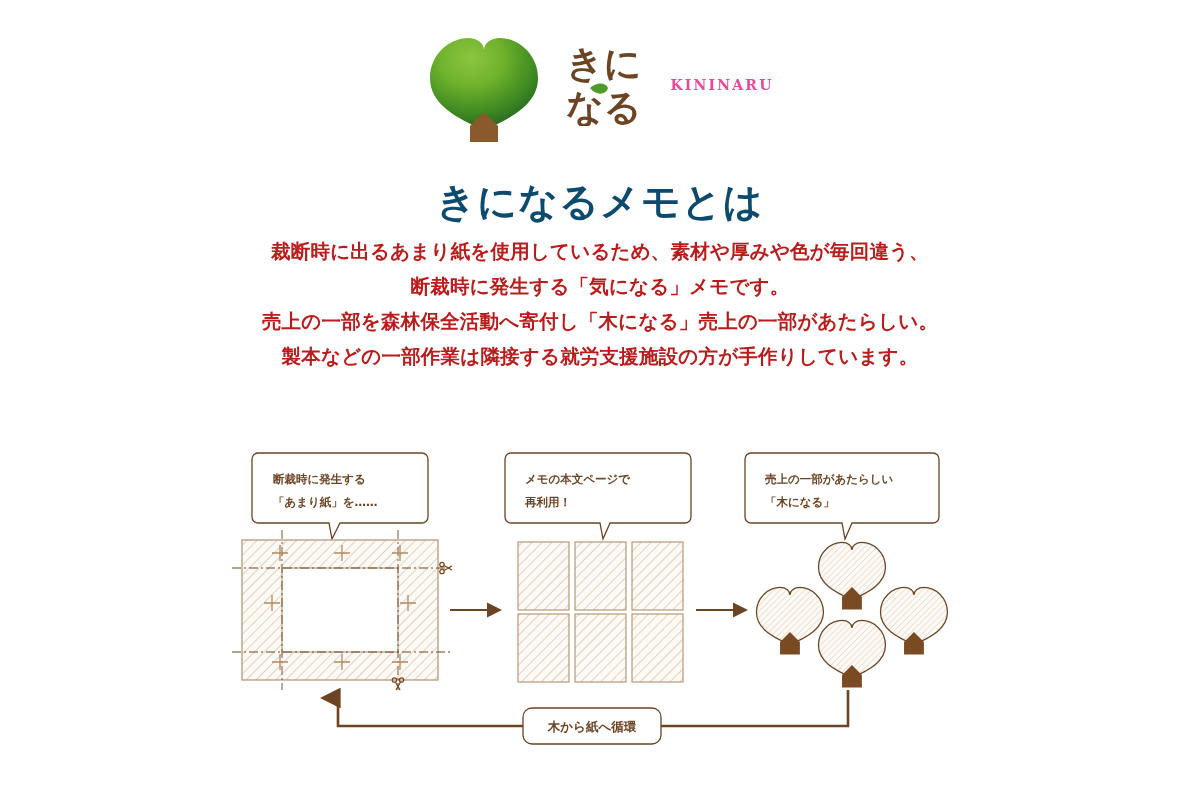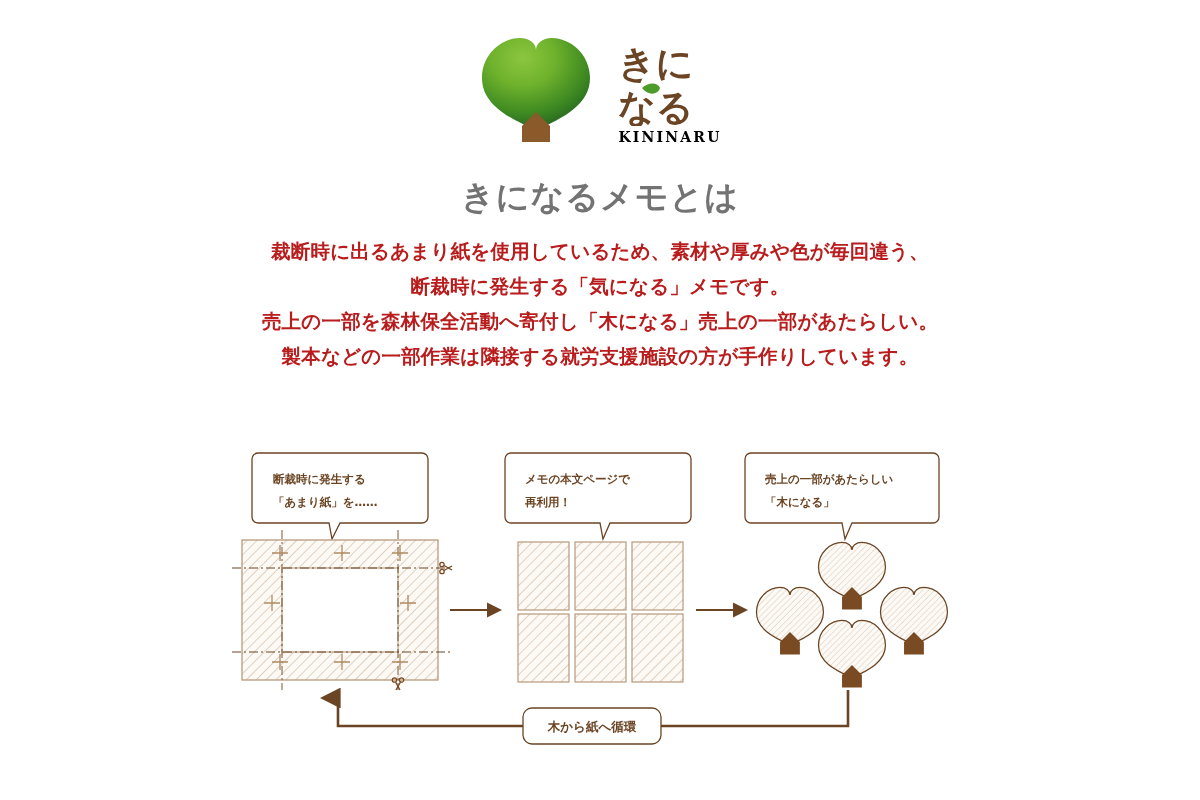--- a/index.html
+++ b/index.html
@@ -20,40 +20,40 @@
   .logo-block {
     position: absolute;
     left: 0; right: 0;
     top: 34px;
     display: flex;
     justify-content: center;
     align-items: flex-start;
     gap: 16px;
   }
   .logo-mark { width: 116px; height: 108px; display: block; }
-  .logo-word { display: flex; flex-direction: column; align-items: center; padding-top: 6px; margin-left: 8px; }
+  .logo-word { display: flex; align-items: center; padding-top: 6px; margin-left: 8px; }
   .logo-word-svg { display: block; }
   .logo-romaji {
     font-size: 14px;
     font-weight: bold;
     letter-spacing: 2.2px;
-    color: #000000;
+    color: #ec4899;
     margin-top: 3px;
     font-family: "DejaVu Serif", "Liberation Serif", serif;
   }
 
   
   .page-title {
     position: absolute;
     top: 175px;
     left: 0; right: 0;
     text-align: center;
-    font-size: 33px;
-    font-weight: bold;
-    color: #737373;
+    font-size: 39px;
+    font-weight: bold;
+    color: #0c4a6e;
     letter-spacing: 1px;
   }
   .body-copy {
     position: absolute;
     top: 234px;
     left: 0; right: 0;
     text-align: center;
     color: #b91c1c;
     font-size: 19.5px;
     font-weight: bold;

